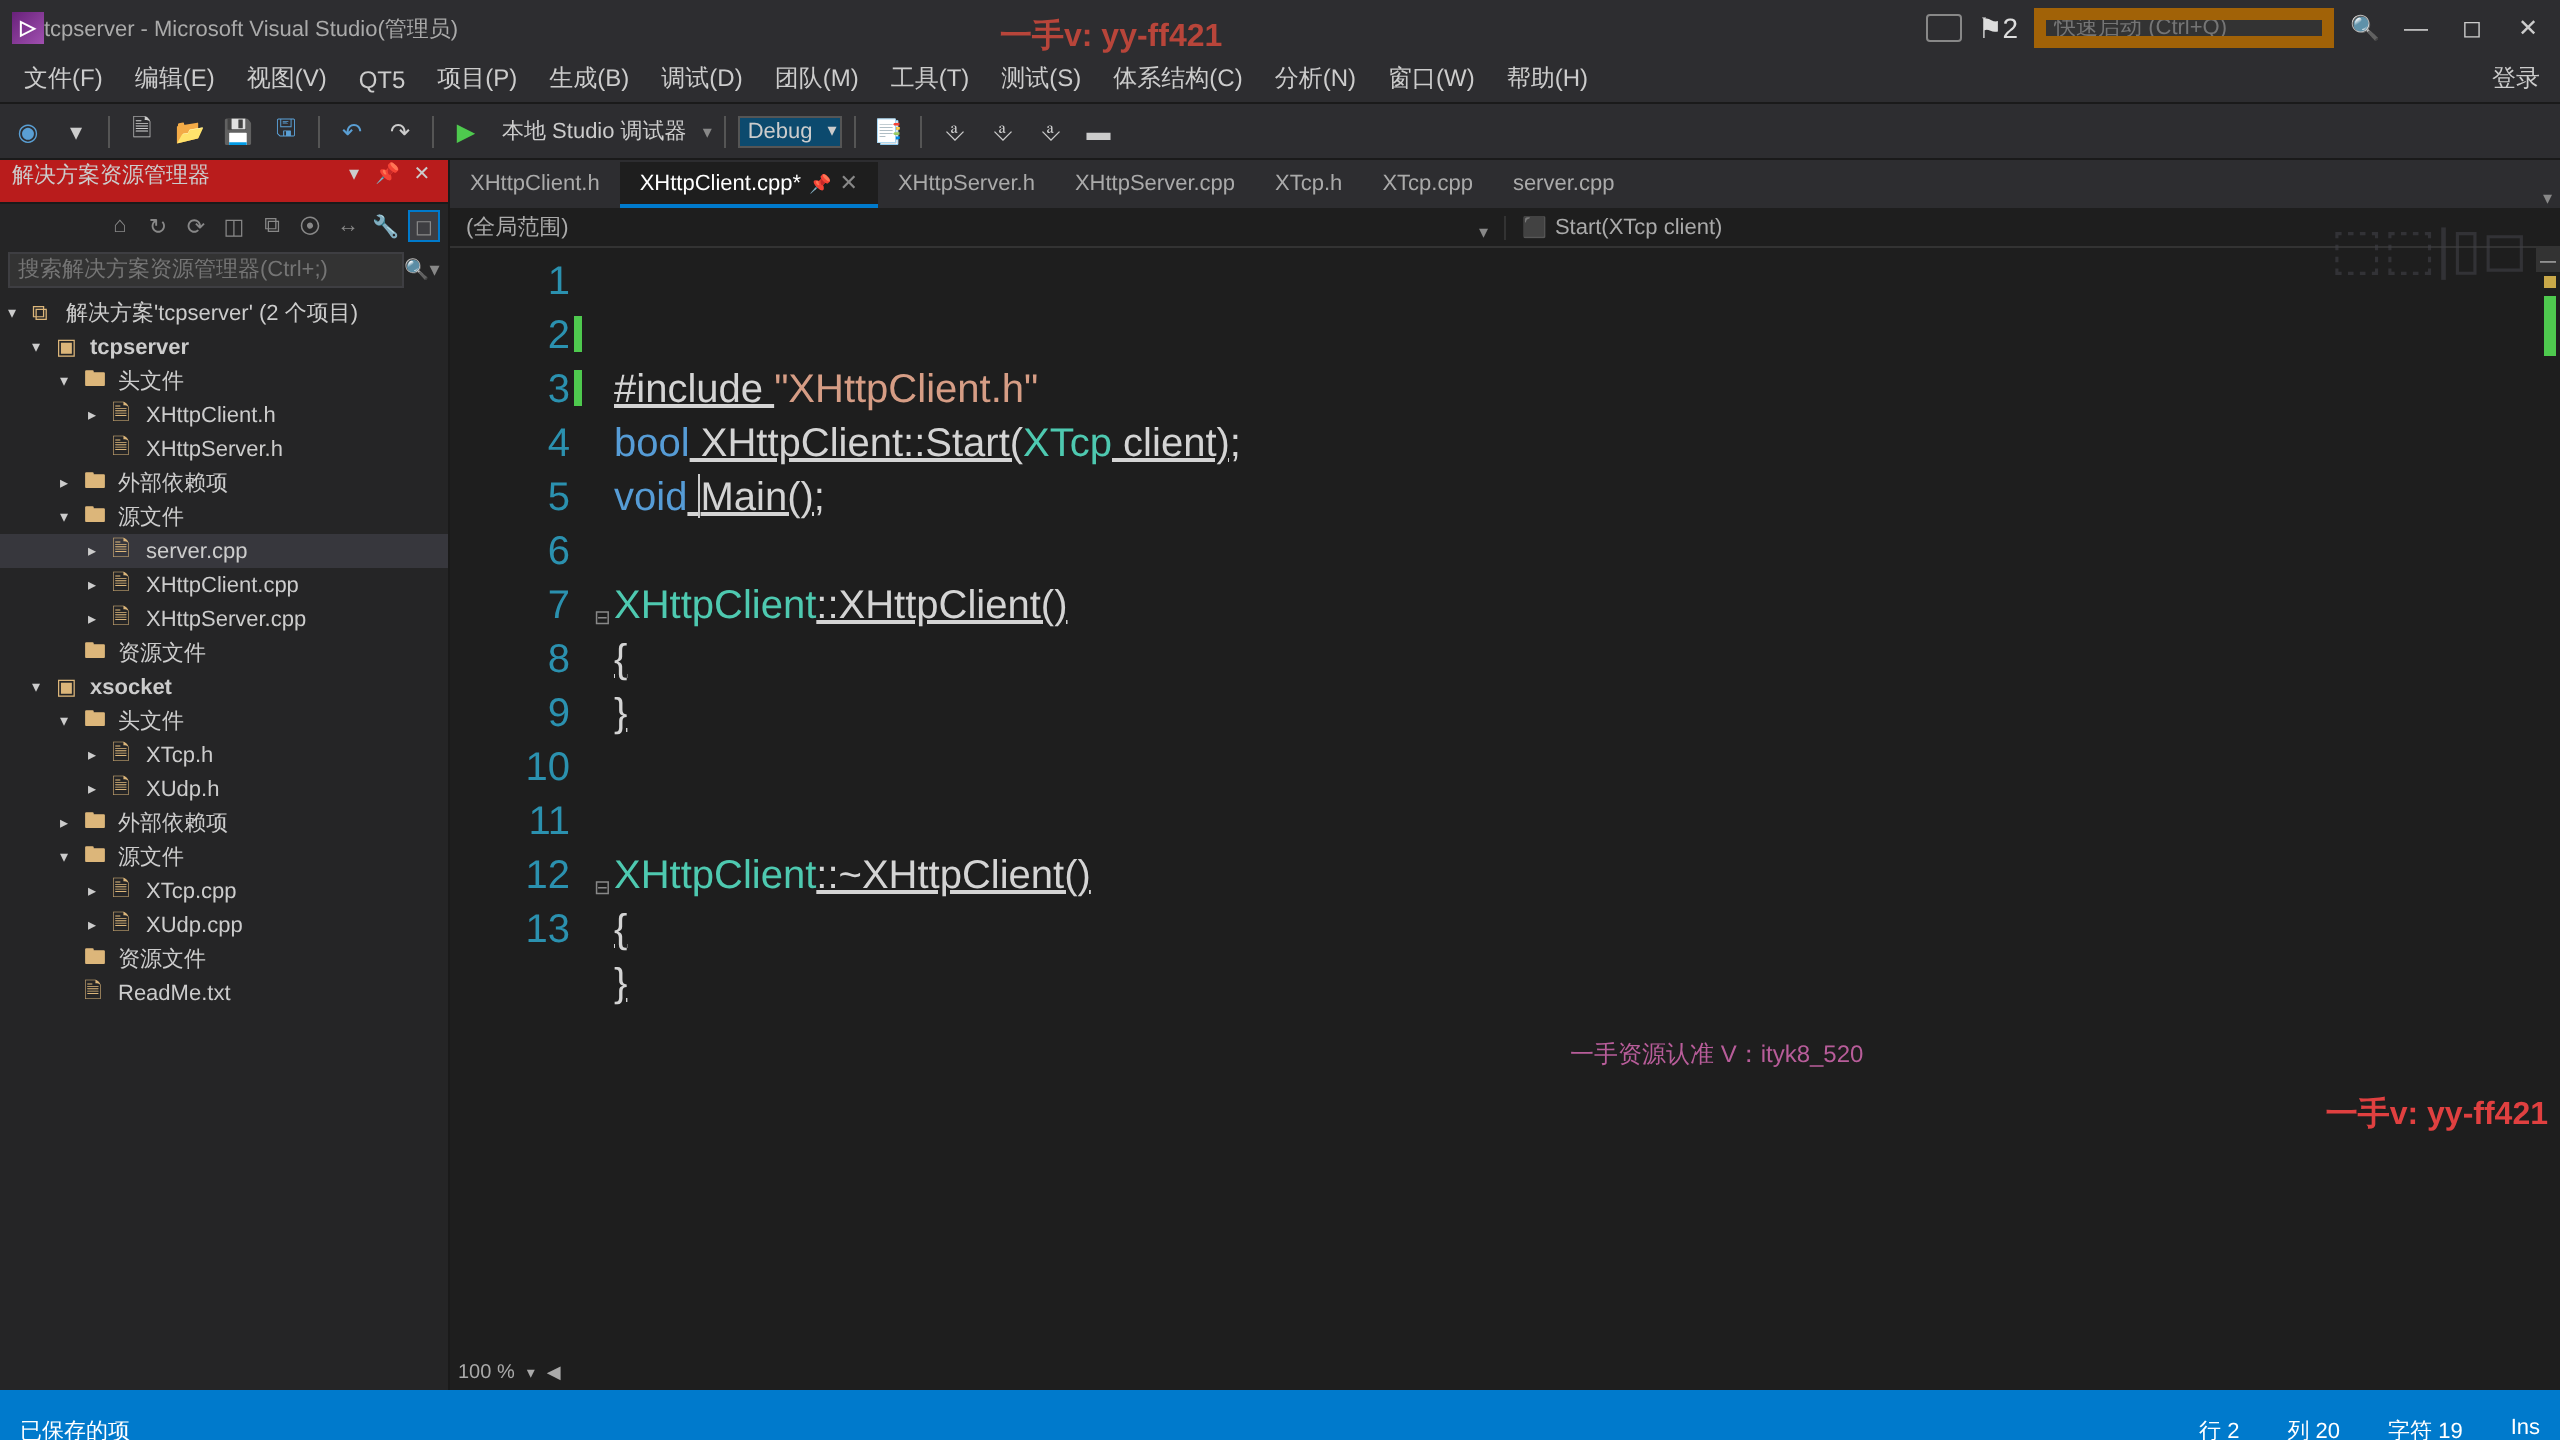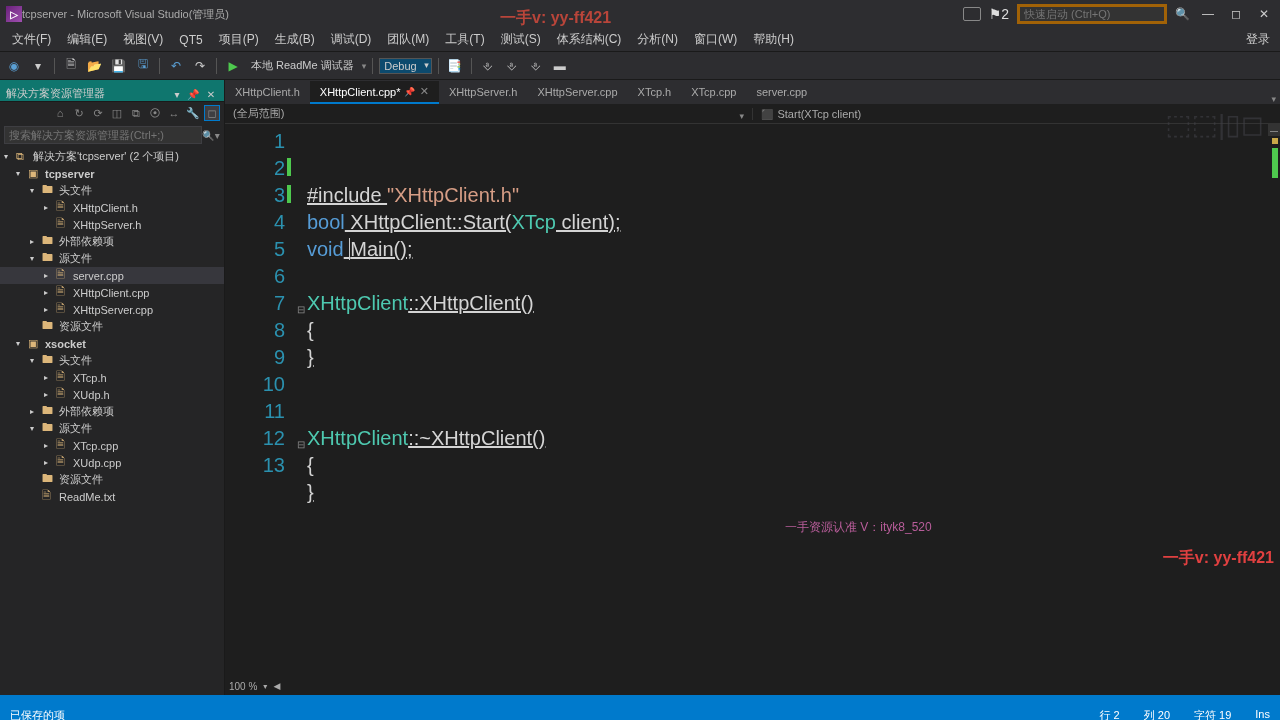--- a/index.html
+++ b/index.html
@@ -4,40 +4,40 @@
 <style>
 * { margin: 0; padding: 0; box-sizing: border-box; font-family: 'Segoe UI', 'Microsoft YaHei', sans-serif; }
 body { background: #2d2d30; color: #ccc; font-size: 12px; overflow: hidden; width: 1280px; height: 720px; }
 
 .titlebar { height: 28px; background: #2d2d30; display: flex; align-items: center; padding: 0 6px; }
 .titlebar .title { flex: 1; font-size: 11px; color: #aaa; }
 .titlebar .overlay-red { color: #b8453a; font-size: 16px; font-weight: bold; position: absolute; left: 500px; top: 8px; }
 .titlebar .right-controls { display: flex; gap: 8px; align-items: center; }
 .titlebar .notif { width: 18px; height: 14px; border: 1px solid #888; border-radius: 2px; }
 .titlebar .flag { font-size: 14px; color: #ddd; }
-.titlebar .search-box { width: 150px; height: 20px; background: #333; border: 3px solid #a16207; color: #888; padding: 0 4px; font-size: 11px; }
+.titlebar .search-box { width: 150px; height: 20px; background: #333; border: 6px solid #a16207; color: #888; padding: 0 4px; font-size: 11px; }
 .titlebar .search-icon { color: #888; }
 .titlebar .win-btn { width: 20px; height: 20px; display: flex; align-items: center; justify-content: center; color: #ccc; cursor: pointer; font-size: 12px; }
 
 .menubar { height: 24px; background: #2d2d30; display: flex; align-items: center; padding: 0 4px; border-bottom: 1px solid #1a1a1a; position: relative; }
 .menubar .menu-item { padding: 2px 8px; font-size: 12px; cursor: pointer; }
 .menubar .login { position: absolute; right: 10px; color: #ccc; }
 
 .toolbar { height: 28px; background: #2d2d30; display: flex; align-items: center; padding: 0 4px; gap: 4px; border-bottom: 1px solid #1a1a1a; }
 .toolbar .btn { width: 20px; height: 20px; display: flex; align-items: center; justify-content: center; cursor: pointer; font-size: 12px; }
 .toolbar .sep { width: 1px; height: 16px; background: #555; margin: 0 2px; }
 .toolbar .play { color: #4ec94e; }
 .toolbar .debug-label { font-size: 11px; padding: 0 4px; }
 .toolbar .combo { background: #0c4a6e; border: 1px solid #555; padding: 1px 14px 1px 4px; font-size: 11px; position: relative; }
 .toolbar .combo::after { content: '▾'; position: absolute; right: 2px; font-size: 9px; }
 
 .main-area { display: flex; height: 615px; }
 
 .sidebar { width: 225px; background: #252526; border-right: 1px solid #1a1a1a; display: flex; flex-direction: column; }
-.panel-header { height: 22px; background: #0f766e; display: flex; align-items: flex-end; padding: 0 6px; font-size: 11px; border-bottom: 1px solid #1a1a1a; justify-content: space-between; }
+.panel-header { height: 22px; background: #b91c1c; display: flex; align-items: flex-start; padding: 0 6px; font-size: 11px; border-bottom: 1px solid #1a1a1a; justify-content: space-between; }
 .panel-header .btns { display: flex; gap: 3px; }
 .panel-header .pb { width: 14px; height: 14px; font-size: 10px; display: flex; align-items: center; justify-content: center; cursor: pointer; }
 .panel-toolbar { height: 22px; display: flex; align-items: center; gap: 3px; padding: 0 4px; justify-content: flex-end; }
 .panel-toolbar .tb { width: 16px; height: 16px; display: flex; align-items: center; justify-content: center; font-size: 11px; cursor: pointer; color: #888; }
 .panel-toolbar .tb.active { background: #3e3e42; border: 1px solid #007acc; }
 .panel-search { height: 22px; display: flex; padding: 0 4px; align-items: center; }
 .panel-search input { flex: 1; background: #333; border: 1px solid #3e3e42; color: #ccc; padding: 1px 4px; font-size: 11px; height: 18px; }
 .panel-search .srch { width: 18px; height: 18px; display: flex; align-items: center; justify-content: center; cursor: pointer; color: #888; font-size: 10px; }
 .tree { flex: 1; overflow: auto; padding: 2px 0; }
 .tree-item { display: flex; align-items: center; height: 17px; padding-left: 4px; font-size: 11px; cursor: pointer; white-space: nowrap; }
@@ -120,21 +120,21 @@
   <span class="sep"></span>
   <span class="btn">🗎</span>
   <span class="btn">📂</span>
   <span class="btn" style="color:#5a9fd4">💾</span>
   <span class="btn" style="color:#5a9fd4">🖫</span>
   <span class="sep"></span>
   <span class="btn" style="color:#5a9fd4">↶</span>
   <span class="btn">↷</span>
   <span class="sep"></span>
   <span class="btn play">▶</span>
-  <span class="debug-label">本地 ReadMe 调试器</span>
+  <span class="debug-label">本地 Studio 调试器</span>
   <span style="font-size:9px;color:#888">▾</span>
   <span class="sep"></span>
   <span class="combo">Debug</span>
   <span class="sep"></span>
   <span class="btn">📑</span>
   <span class="sep"></span>
   <span class="btn">⎀</span>
   <span class="btn">⎀</span>
   <span class="btn">⎀</span>
   <span class="btn">▬</span>

